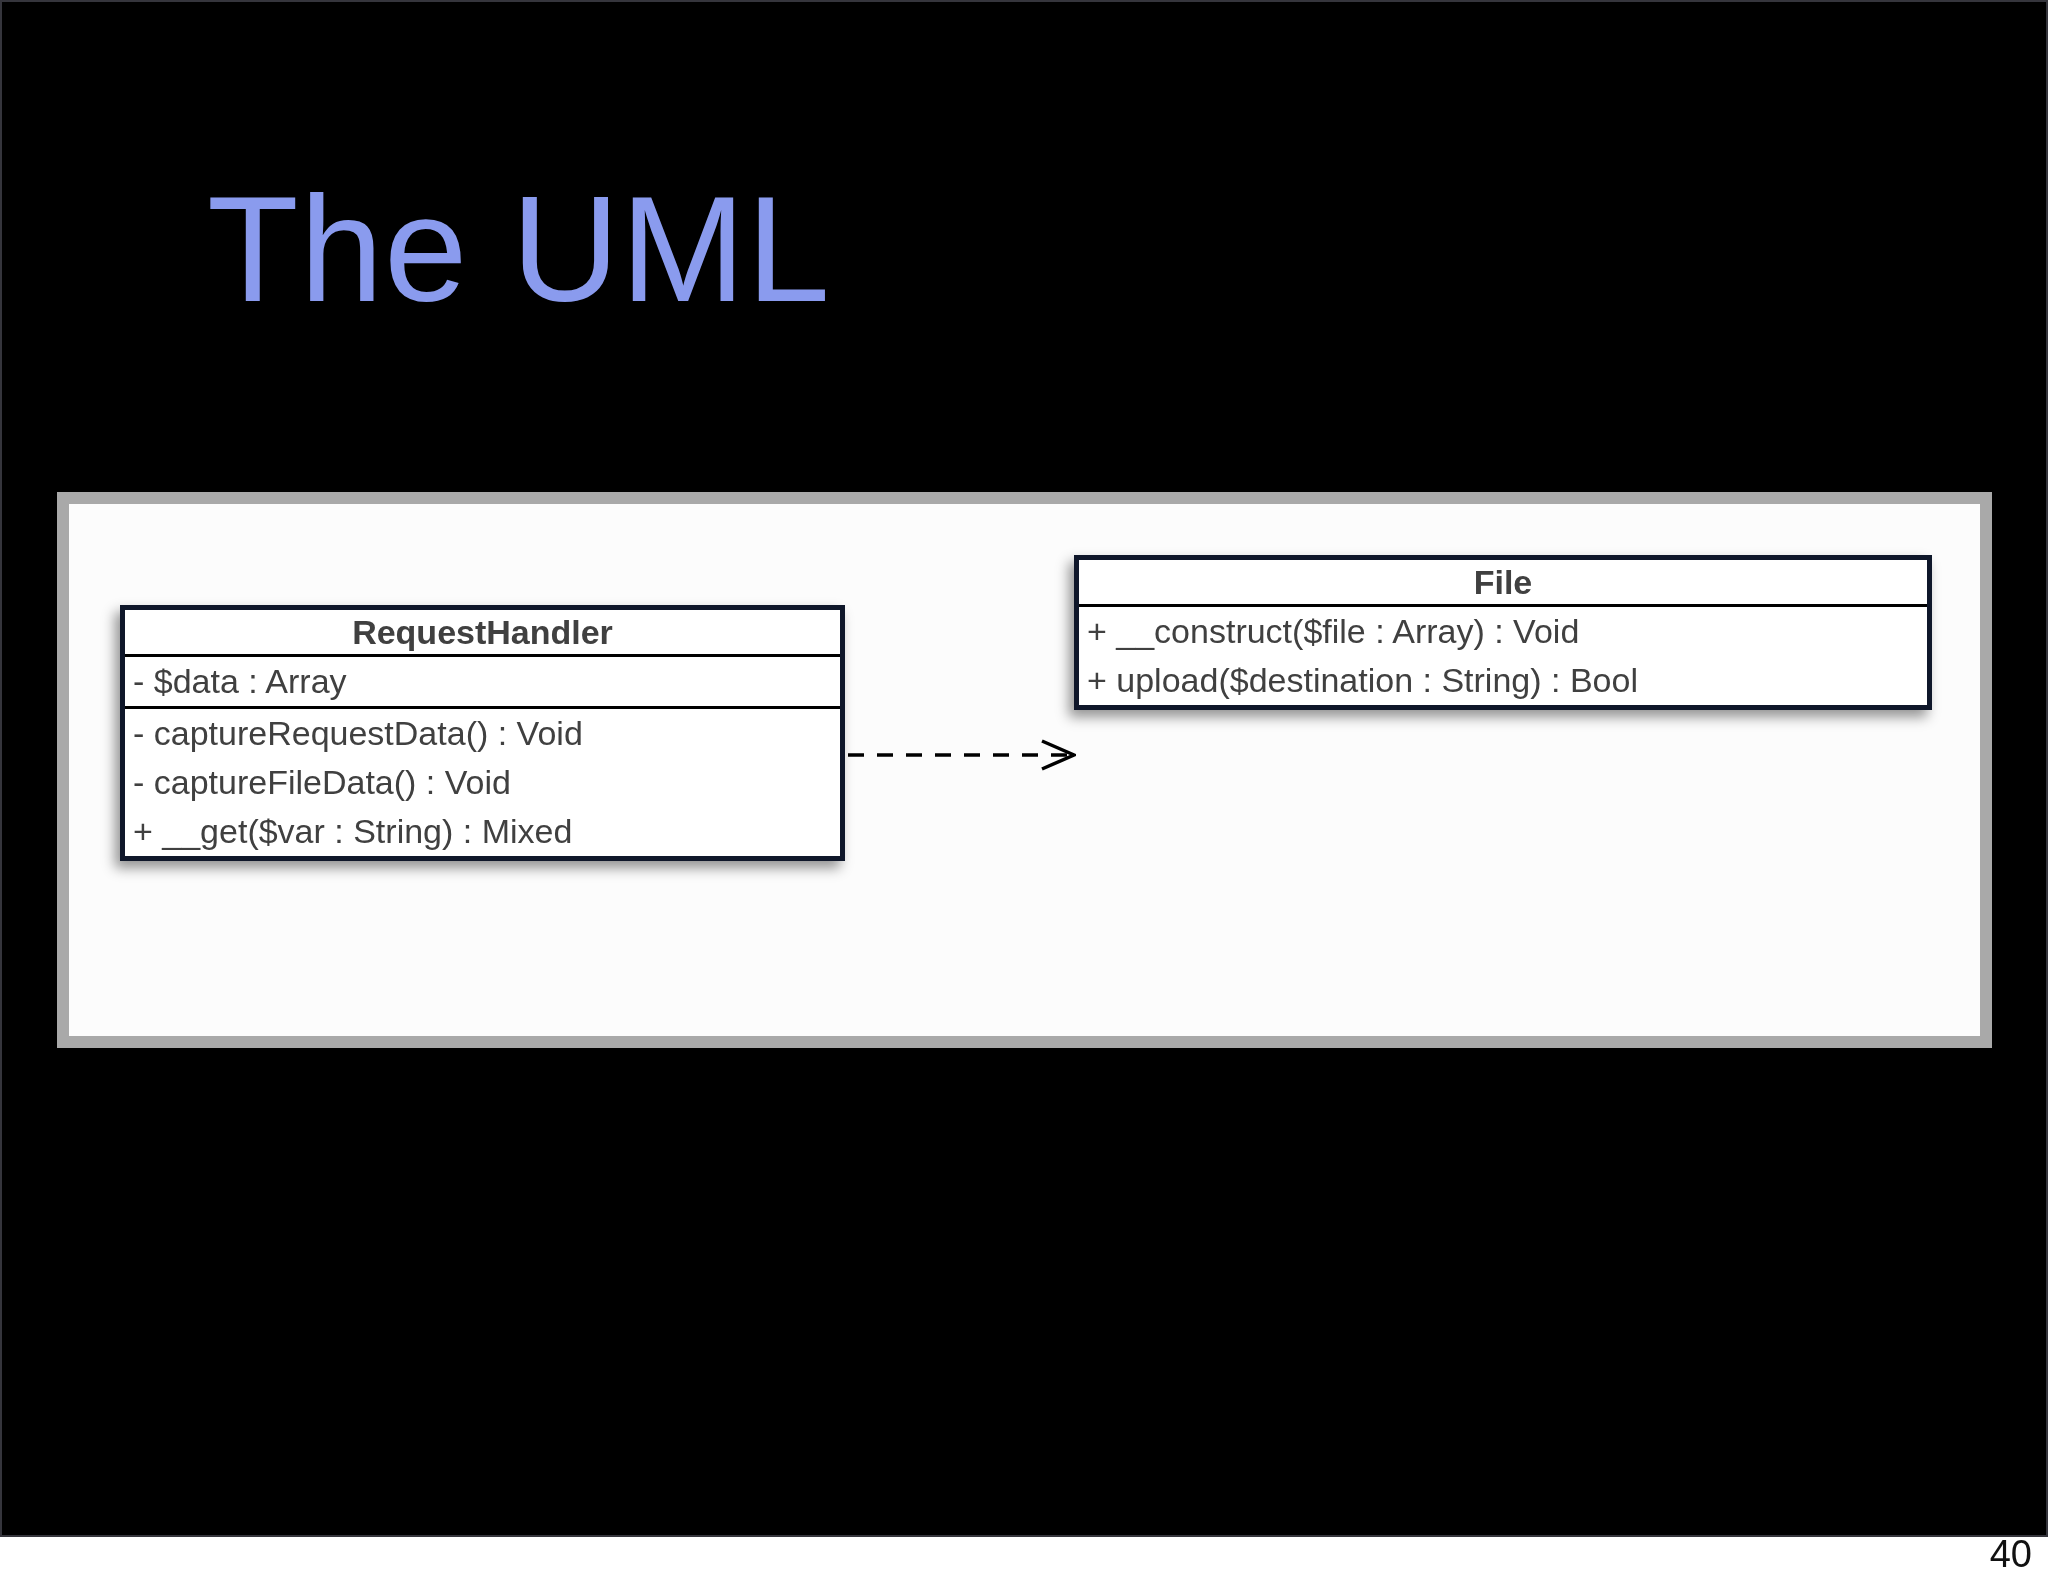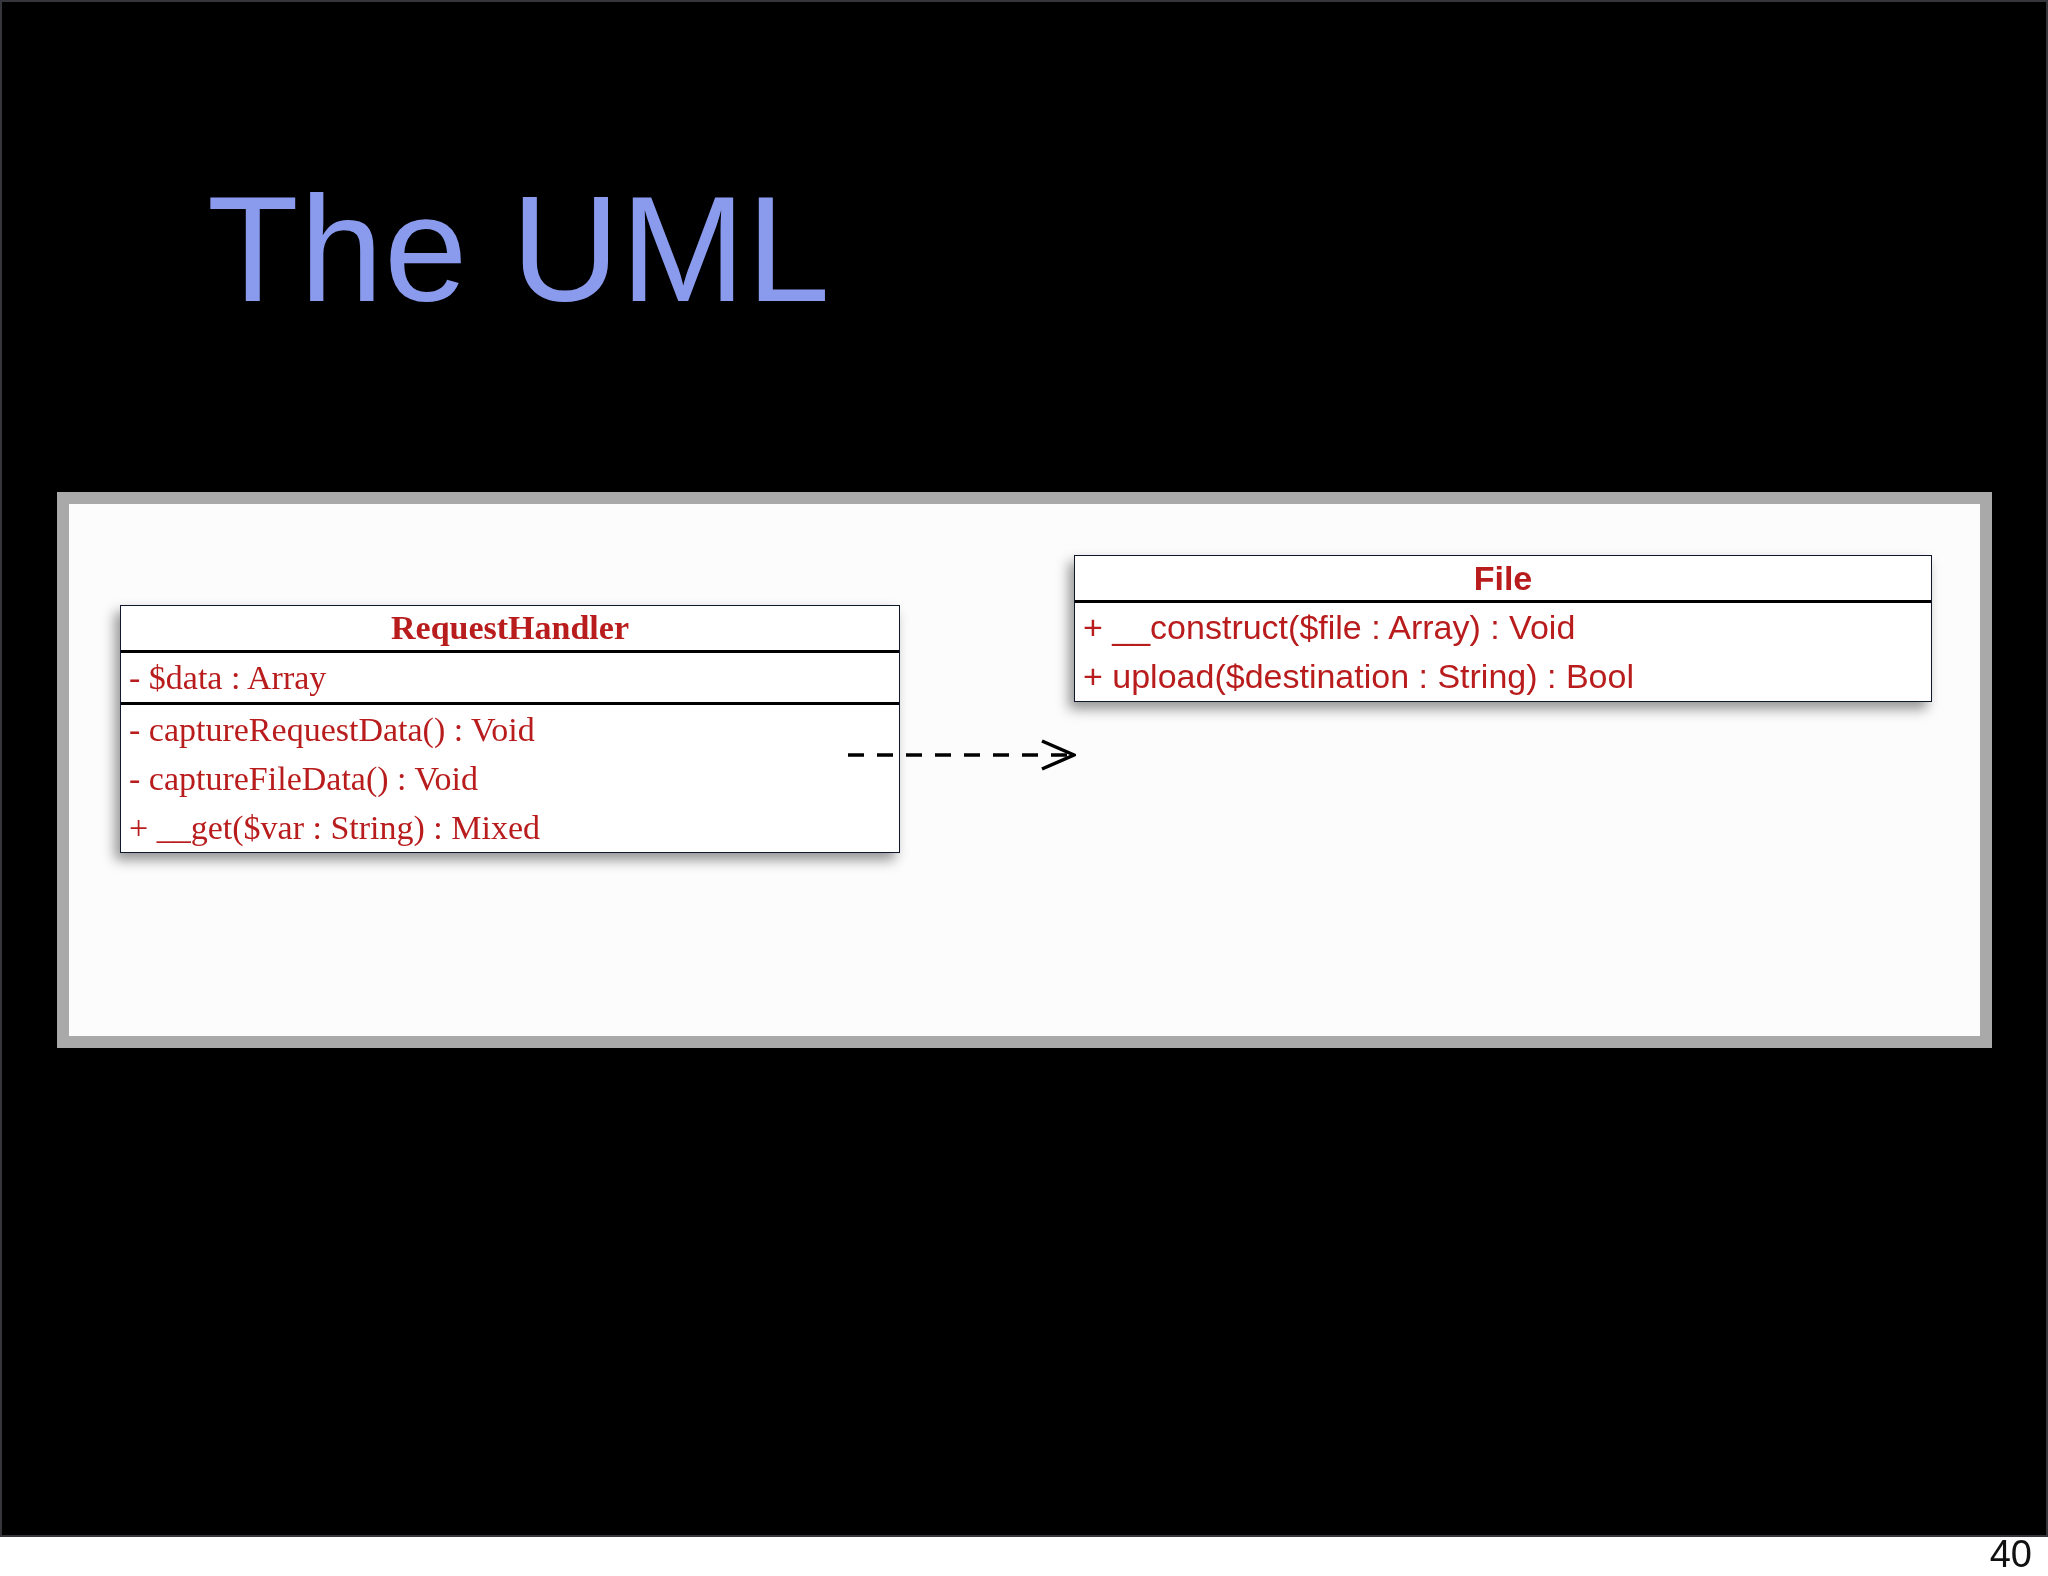--- a/index.html
+++ b/index.html
@@ -52,45 +52,45 @@
   .panel-inner {
     position: relative;
     width: 100%;
     height: 100%;
     background: #fcfcfc;
   }
   
   .uml-class {
     position: absolute;
     background: #ffffff;
-    border: 1px solid #0f172a;
+    border: 5px solid #0f172a;
     box-sizing: border-box;
     box-shadow: -5px 7px 12px rgba(0,0,0,0.42);
-    color: #b91c1c;
+    color: #404040;
   }
   .uml-class .class-name {
     font-size: 34px;
     font-weight: 700;
     text-align: center;
     line-height: 44px;
     border-bottom: 3px solid #000000;
   }
   .uml-class .section {
     border-bottom: 3px solid #000000;
   }
   .uml-class .section:last-child {
     border-bottom: none;
   }
   .uml-class .member-row {
     font-size: 34px;
     line-height: 49px;
     padding-left: 8px;
     white-space: nowrap;
   }
-  .rh-box { left: 51px; top: 101px; width: 780px; font-family: Liberation Serif, serif; }
+  .rh-box { left: 51px; top: 101px; width: 725px; }
   .file-box { left: 1005px; top: 51px; width: 858px; }
   
   .dep-arrow {
     position: absolute;
     left: 779px;
     top: 231px;
     width: 228px;
     height: 40px;
   }
   

